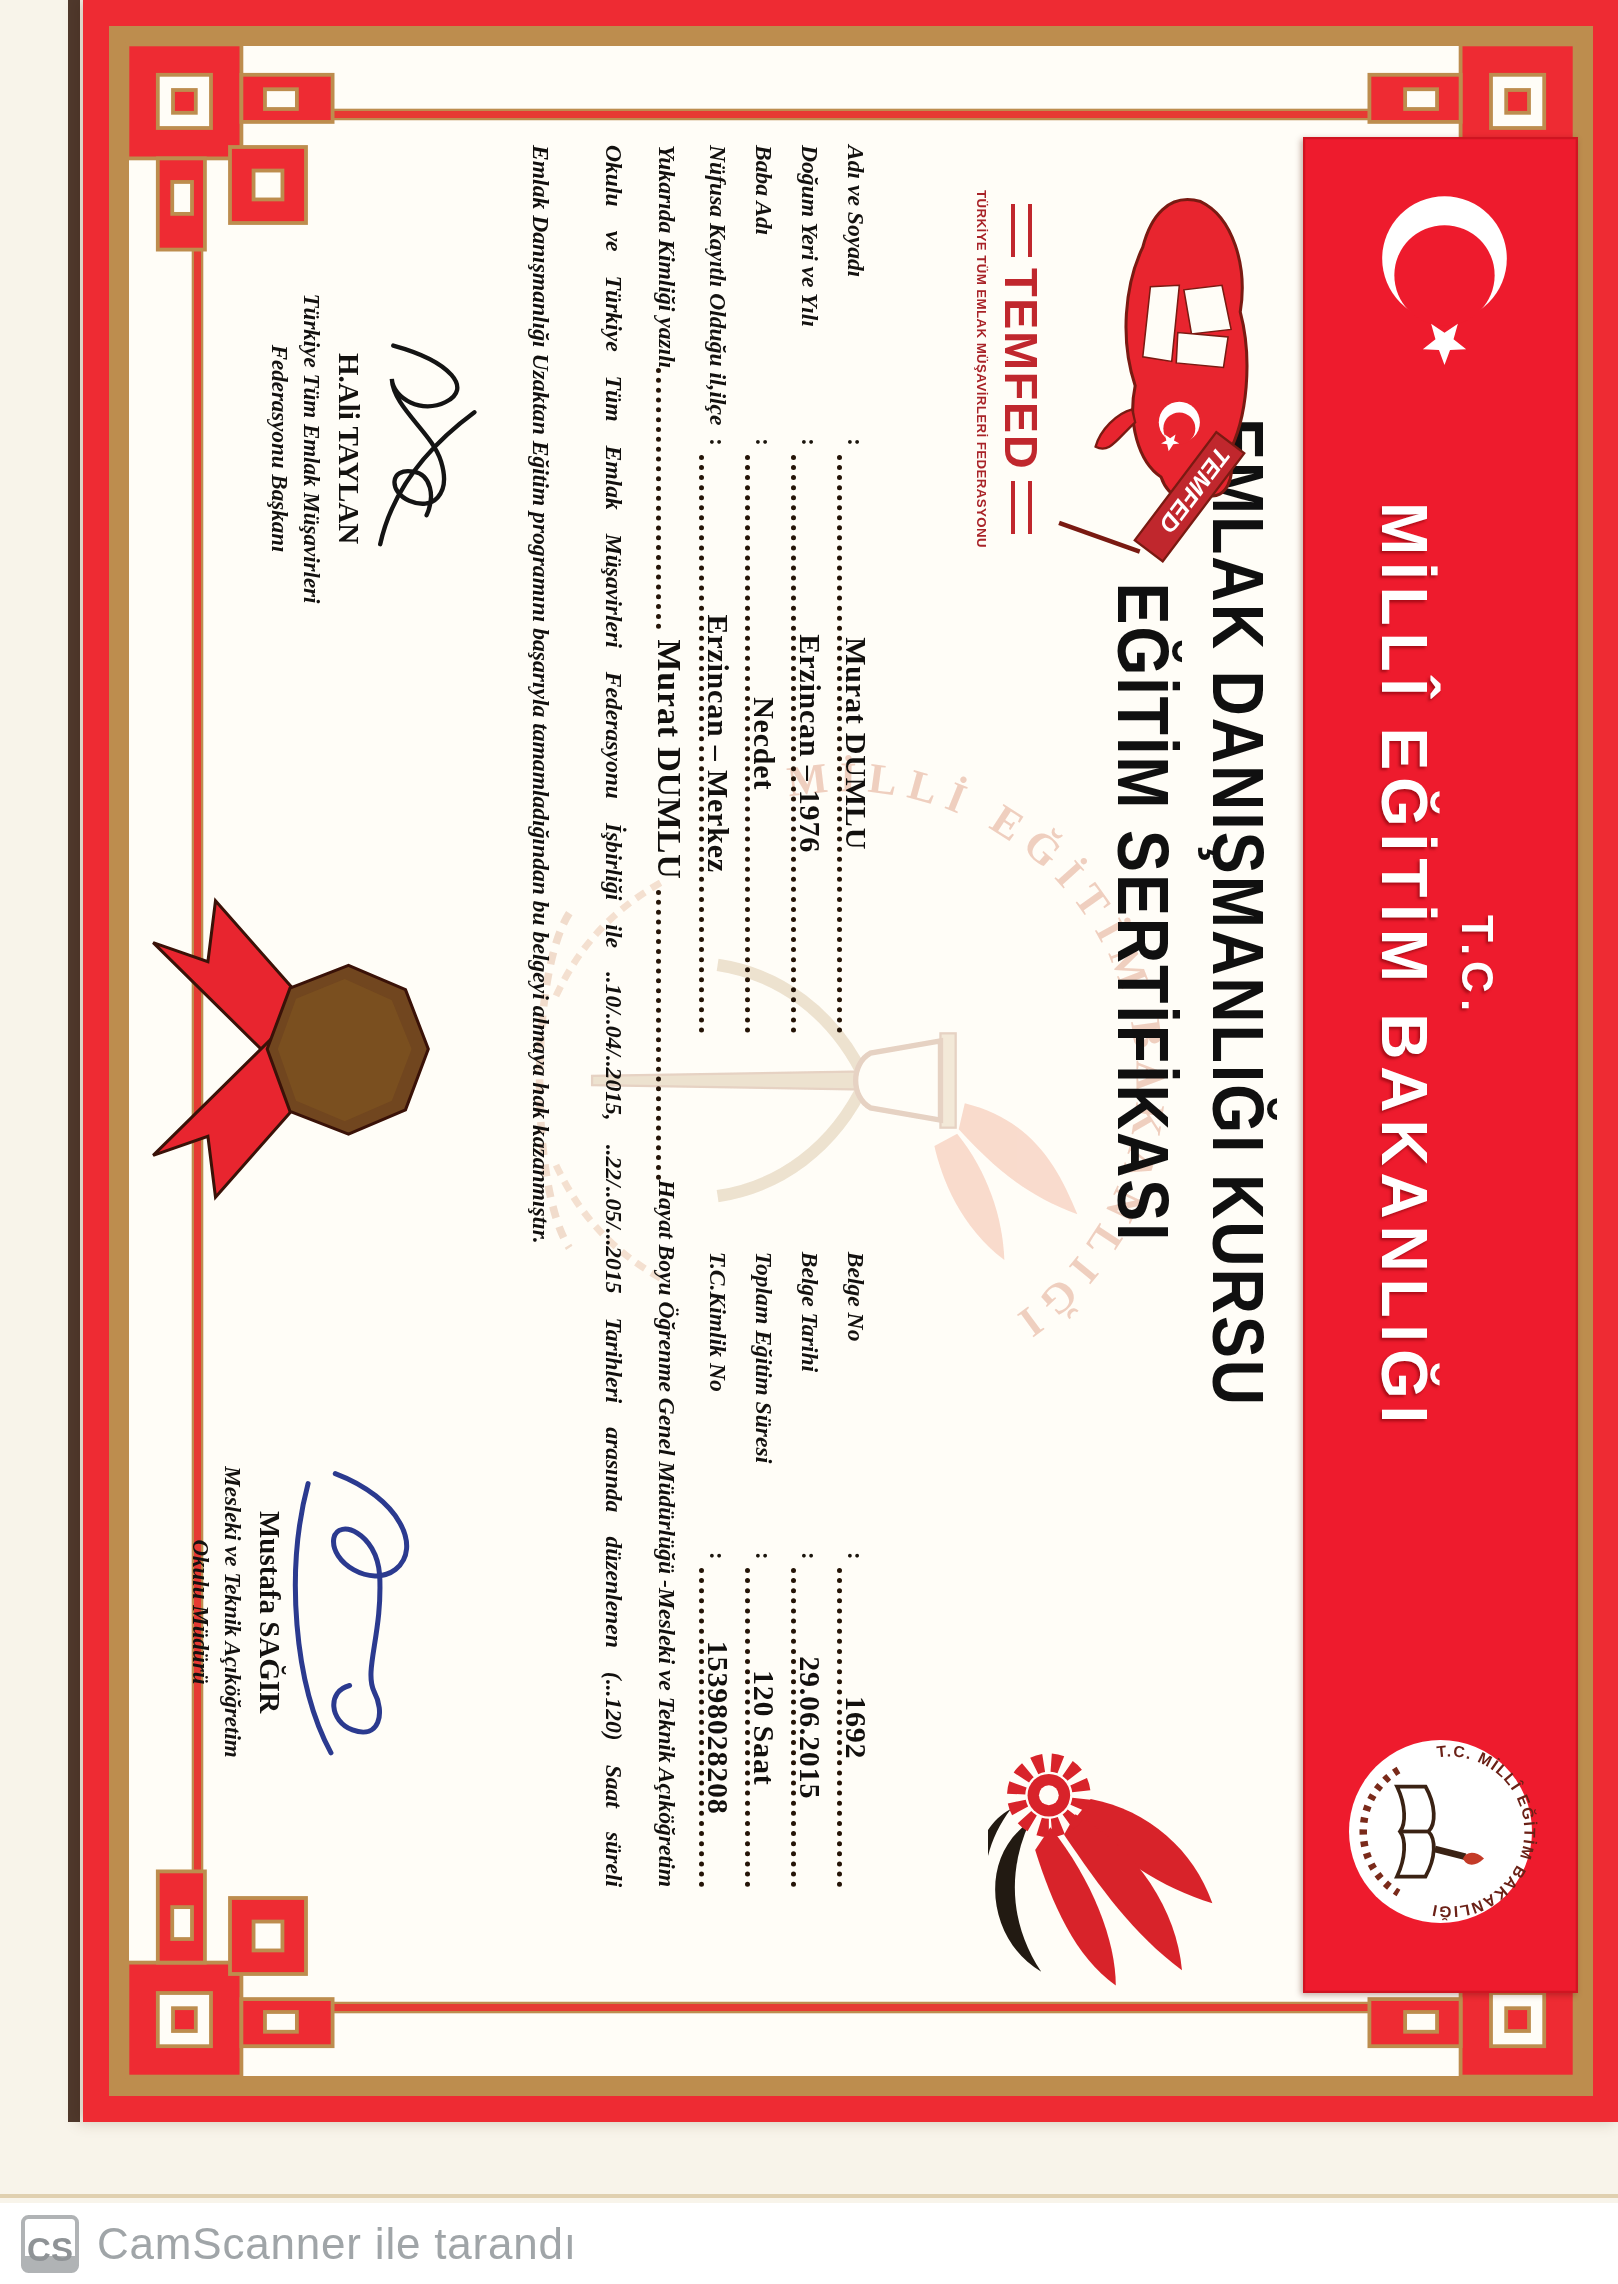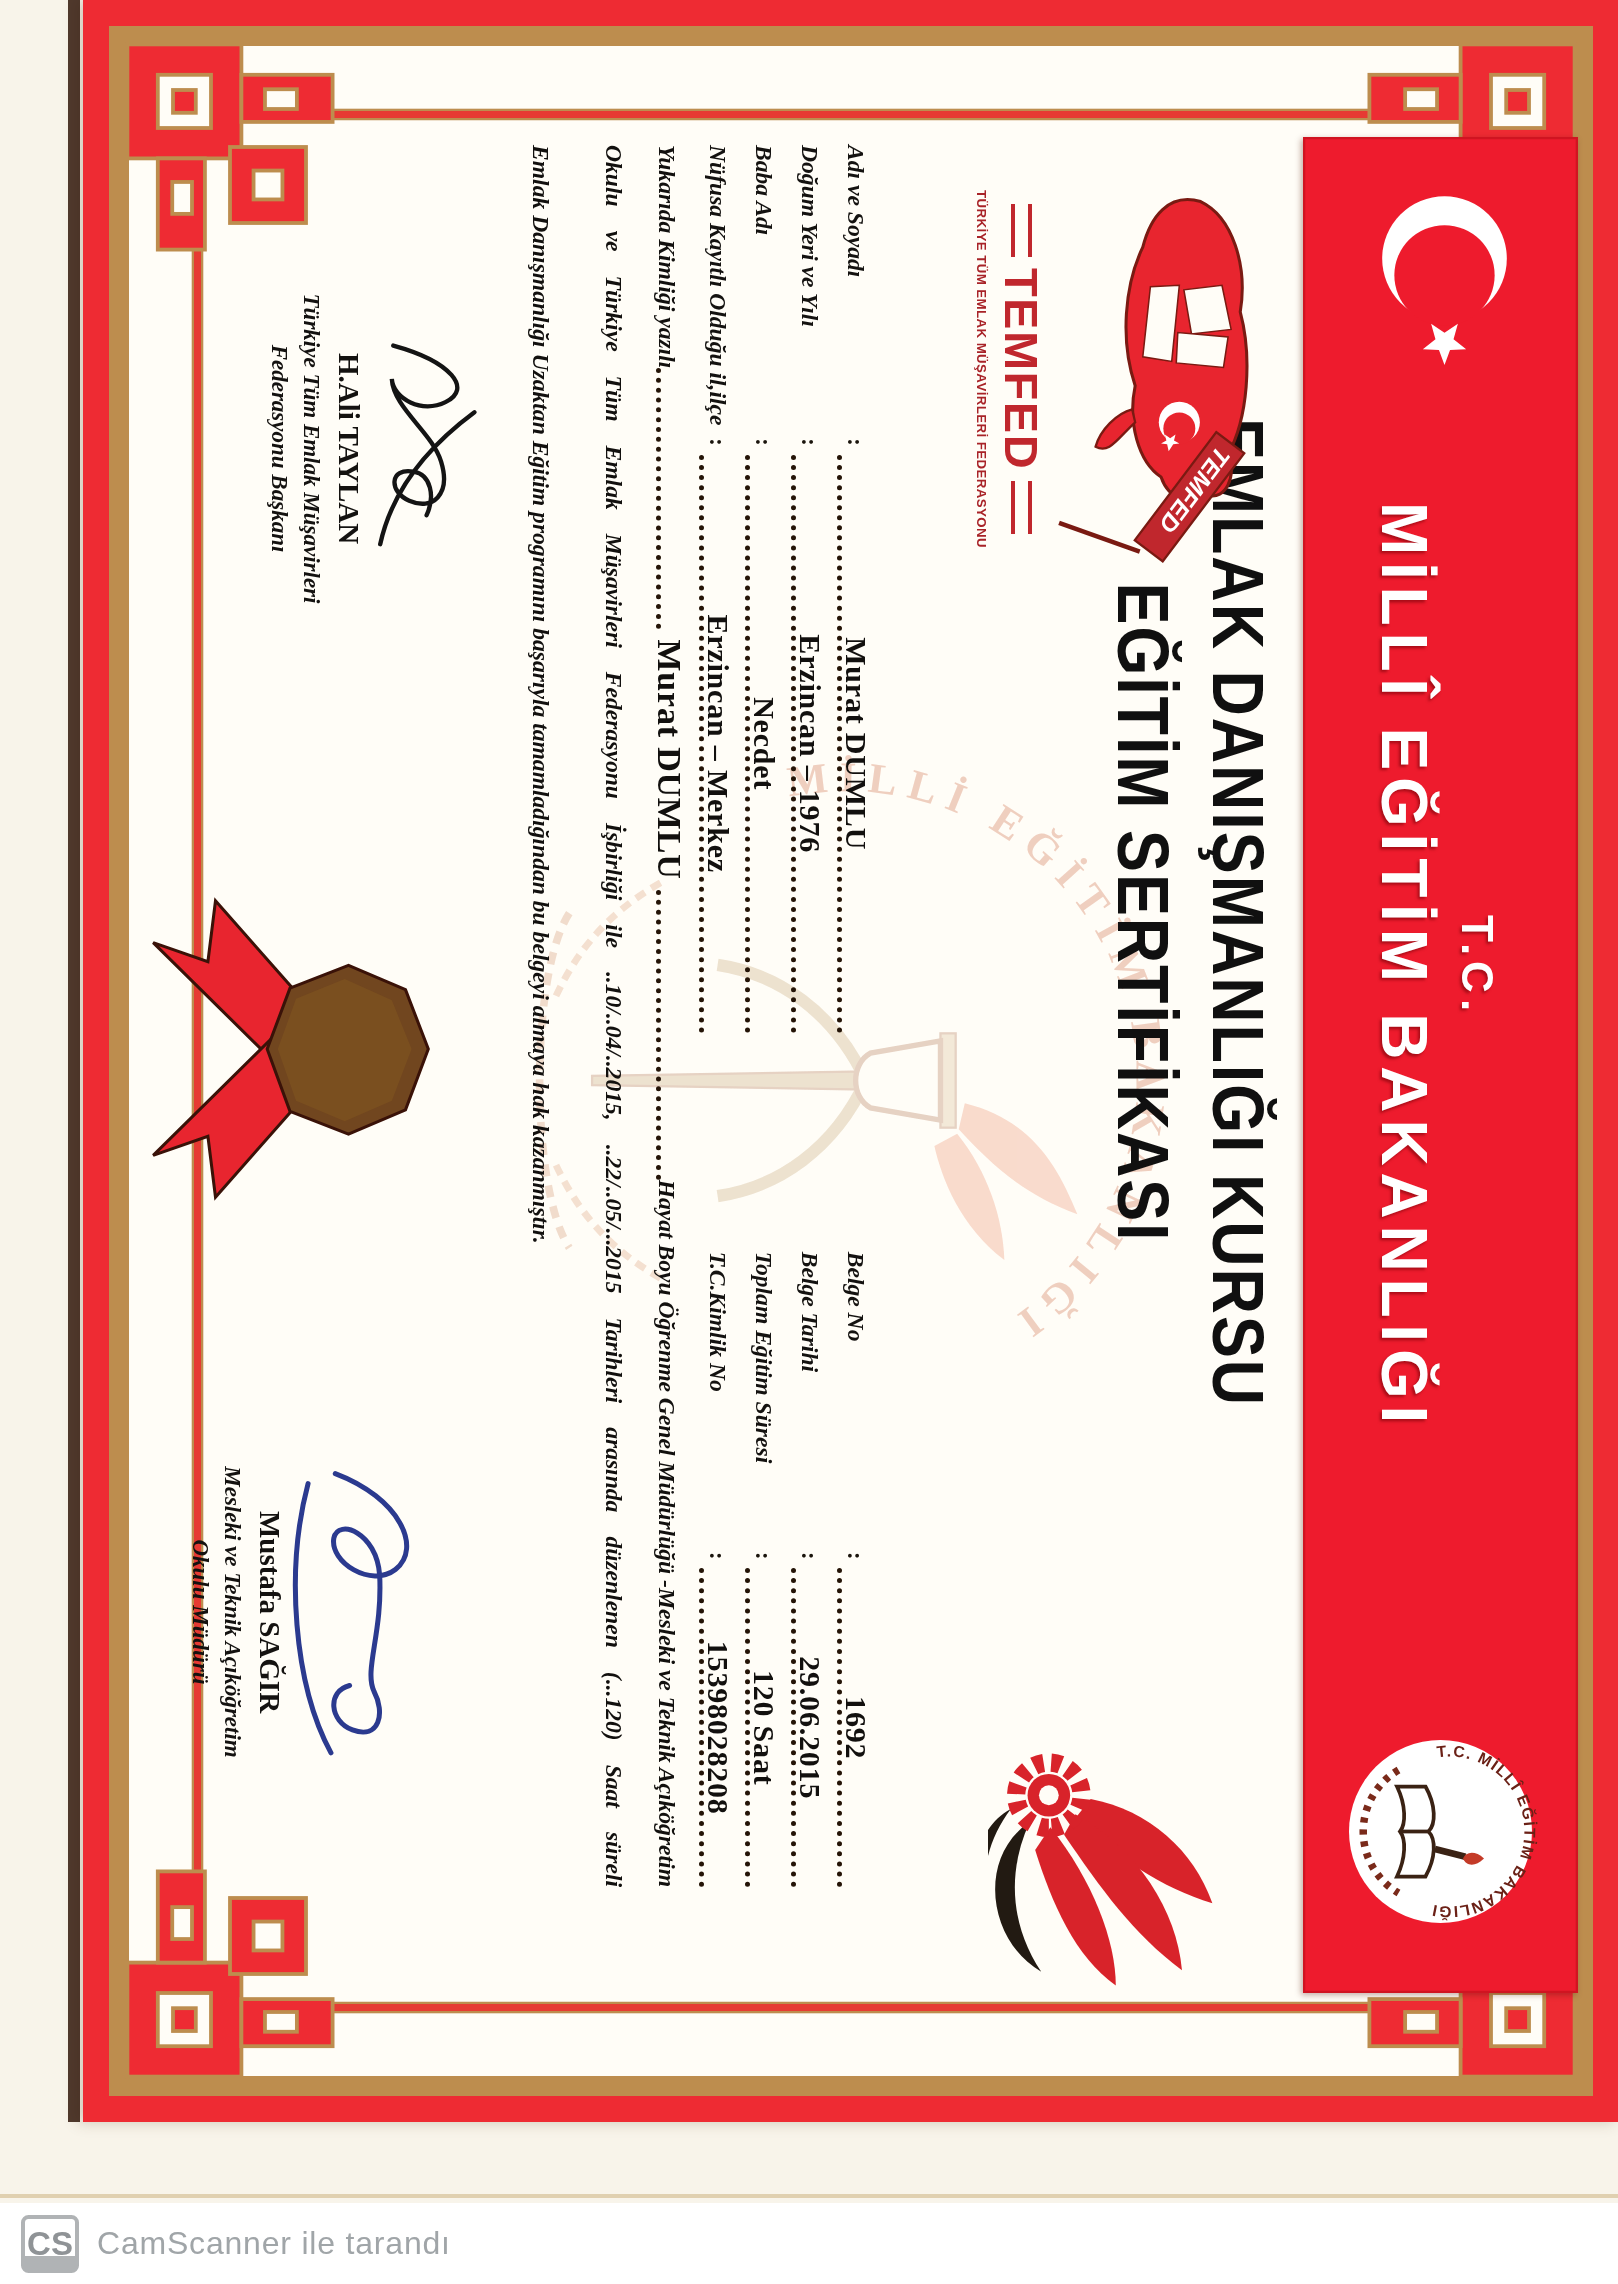--- a/index.html
+++ b/index.html
@@ -76,23 +76,23 @@
 
   #medal{position:absolute;left:859px;top:1183px;}
   #hbo-flower{position:absolute;left:1742px;top:380px;}
 
   
   #footer{position:absolute;left:0;top:2203px;width:1619px;height:81px;background:#ffffff;
           display:flex;align-items:center;font-family:"Liberation Sans",sans-serif;}
   #scan-edge{position:absolute;left:0;top:2194px;width:1619px;height:3.8px;background:#d8c49c;opacity:.75;}
   #cs-logo{width:50px;height:50px;margin-left:21px;border:4.6px solid #b0b3b5;border-radius:7.6px;
            background:linear-gradient(180deg,#ffffff 0 37px,#b0b3b5 37px 100%);
-           display:flex;align-items:center;justify-content:center;}
+           display:flex;align-items:flex-end;justify-content:center;}
   #cs-logo span{font-weight:bold;font-size:33px;color:#8f9396;line-height:38px;}
-  #footer .cap{margin-left:18px;font-size:32px;color:#a0a5a8;letter-spacing:0.8px;}
+  #footer .cap{margin-left:18px;font-size:44px;color:#a0a5a8;letter-spacing:0.8px;}
 </style>
 </head>
 <body>
 
 <div id="stage">
   <div id="rot">
     <div id="paper">
       <div class="b-red"></div>
       <div class="b-tan"></div>
       <div class="b-inner"></div>

